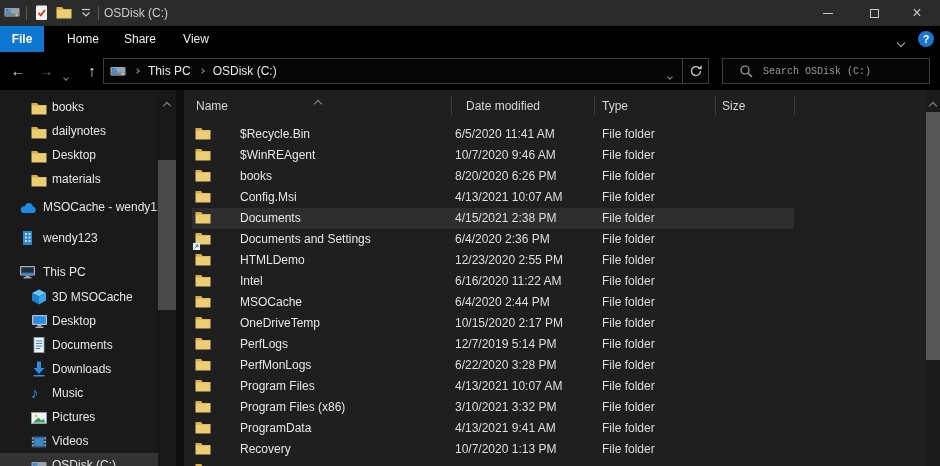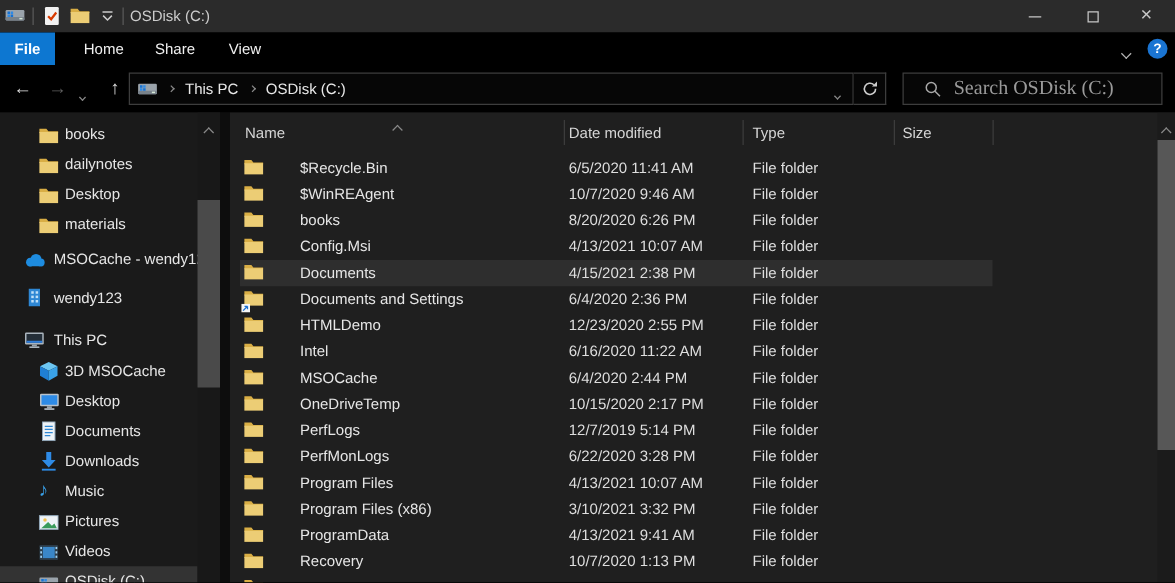--- a/index.html
+++ b/index.html
@@ -29,21 +29,21 @@
   .navbar { position:absolute; left:0; top:52px; width:940px; height:38px; background:#000; }
   .nav-glyph { position:absolute; top:0; height:38px; line-height:38px; font-size:15px; color:#dddddd; text-align:center; width:20px; }
   .nav-glyph.disabled { color:#5f5f5f; }
   .addr-box { position:absolute; left:103px; top:6px; width:580px; height:26px; border:1px solid #3d3d3d; background:#060606; }
   .refresh-box { position:absolute; left:683px; top:6px; width:26px; height:26px; border:1px solid #3d3d3d; border-left:none; background:#060606;
     display:flex; align-items:center; justify-content:center; }
   .crumbs { position:absolute; left:6px; top:0; height:24px; display:flex; align-items:center; gap:9px; color:#e8e8e8; }
   .addr-chevron { position:absolute; right:10px; top:9px; }
   .search-box { position:absolute; left:722px; top:6px; width:208px; height:26px; border:1px solid #3d3d3d; background:#060606; }
   .search-box input { position:absolute; left:40px; top:0; width:160px; height:24px; background:transparent; border:none; outline:none;
-    color:#cccccc; font-family:Liberation Serif, serif; font-size:16px; }
+    color:#cccccc; font-family:Liberation Mono, monospace; font-size:10px; }
   .search-box input::placeholder { color:#9a9a9a; }
   .mag { position:absolute; left:16px; top:5px; }
   
   .chev { display:inline-block; width:6px; height:6px; border-right:1.4px solid #b5b5b5; border-bottom:1.4px solid #b5b5b5; }
   .chev.sm { width:4px; height:4px; }
   .chev.down { transform:rotate(45deg); }
   .chev.right { transform:rotate(-45deg); }
   .chev.up { transform:rotate(-135deg); }
   .chev.dim { border-color:#8a8a8a; }
   
@@ -337,21 +337,21 @@
       </div>
     </div>
 
     <div class="pane-divider"></div>
 
     <div class="pane">
       <div class="cols">
         <span class="sort-caret"><span class="chev up dim"></span></span>
         <span class="col-label" style="left:12px">Name</span>
         <span class="col-div" style="left:267px"></span>
-        <span class="col-label" style="left:271px">Date modified</span>
+        <span class="col-label" style="left:282px">Date modified</span>
         <span class="col-div" style="left:410px"></span>
         <span class="col-label" style="left:418px">Type</span>
         <span class="col-div" style="left:531px"></span>
         <span class="col-label" style="left:538px">Size</span>
         <span class="col-div" style="left:610px"></span>
       </div>
 
       <div class="rows" id="file-rows">
           <div class="row dim">
     <span class="f-icon">

